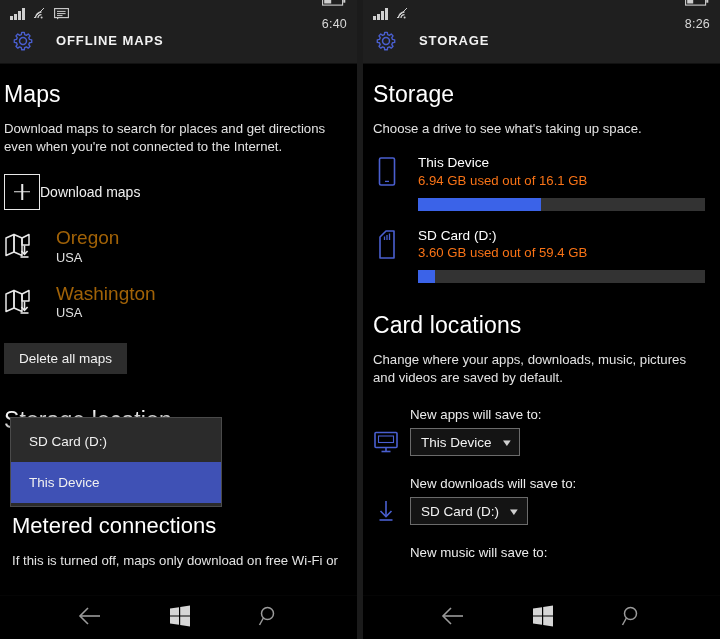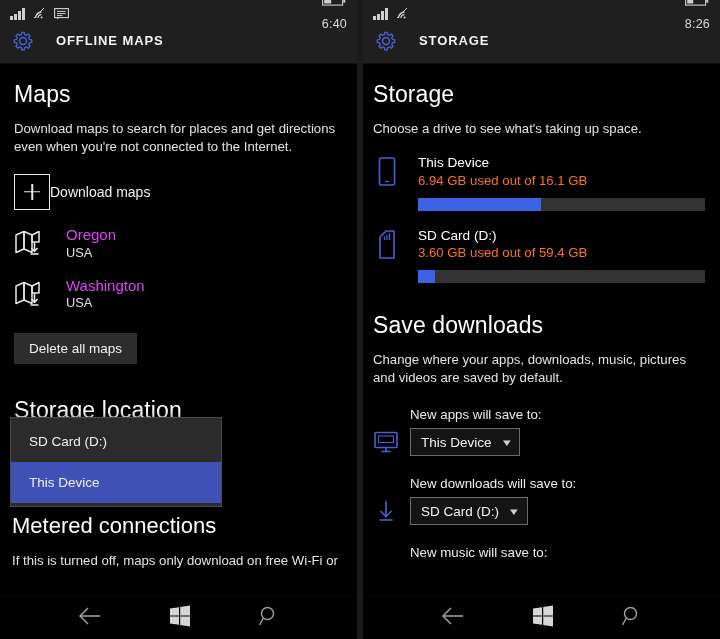--- a/index.html
+++ b/index.html
@@ -80,21 +80,21 @@
     color: #f2f2f2;
   }
 
   
   .content {
     position: absolute;
     top: 64px;
     left: 0;
     right: 0;
     bottom: 44px;
-    padding: 18px 12px 0 14px;
+    padding: 18px 12px 0 4px;
     overflow: hidden;
   }
   .content.right { padding: 18px 12px 0 10px; }
 
   h1.section {
     font-size: 23px;
     font-weight: normal;
     color: #fff;
     letter-spacing: .1px;
     line-height: 1.1;
@@ -132,21 +132,21 @@
   }
 
   
   .map-row {
     display: flex;
     align-items: center;
     margin-top: 16px;
   }
   .map-row .icon { width: 34px; height: 30px; flex: 0 0 auto; }
   .map-row .texts { margin-left: 18px; line-height: 1.25; }
-  .map-row .name { font-size: 15px; color: #d946ef; }
+  .map-row .name { font-size: 19px; color: #a16207; }
   .map-row .sub { font-size: 12.8px; color: #e0e0e0; }
 
   .btn-dark {
     margin-top: 22px;
     background: #2d2d2d;
     border: none;
     color: #f0f0f0;
     font-size: 13.5px;
     font-family: "Liberation Sans", sans-serif;
     padding: 8px 15px;
@@ -446,21 +446,21 @@
         </svg>
         <div class="body">
           <div class="name">SD Card (D:)</div>
           <div class="usage">3.60 GB used out of 59.4 GB</div>
           <div class="bar">
               <span style="width: 6%; background: rgb(59, 99, 232);"></span>
             </div>
         </div>
       </div>
 
-      <h1 class="section savelocs">Save downloads</h1>
+      <h1 class="section savelocs">Card locations</h1>
       <p class="desc">Change where your apps, downloads, music, pictures and videos are saved by default.</p>
 
       <div class="saverow">
         <div class="cap">New apps will save to:</div>
         <div class="line">
           <svg class="sicon" viewBox="0 0 26 26">
             <rect x="2" y="3.5" width="22" height="15" rx="1" fill="none" stroke="#4a5fd0" stroke-width="1.6"></rect>
             <rect x="5.5" y="7" width="15" height="6.5" fill="none" stroke="#4a5fd0" stroke-width="1.1"></rect>
             <line x1="13" y1="18.5" x2="13" y2="22" stroke="#4a5fd0" stroke-width="1.6"></line>
             <line x1="8.5" y1="22.5" x2="17.5" y2="22.5" stroke="#4a5fd0" stroke-width="1.6"></line>

